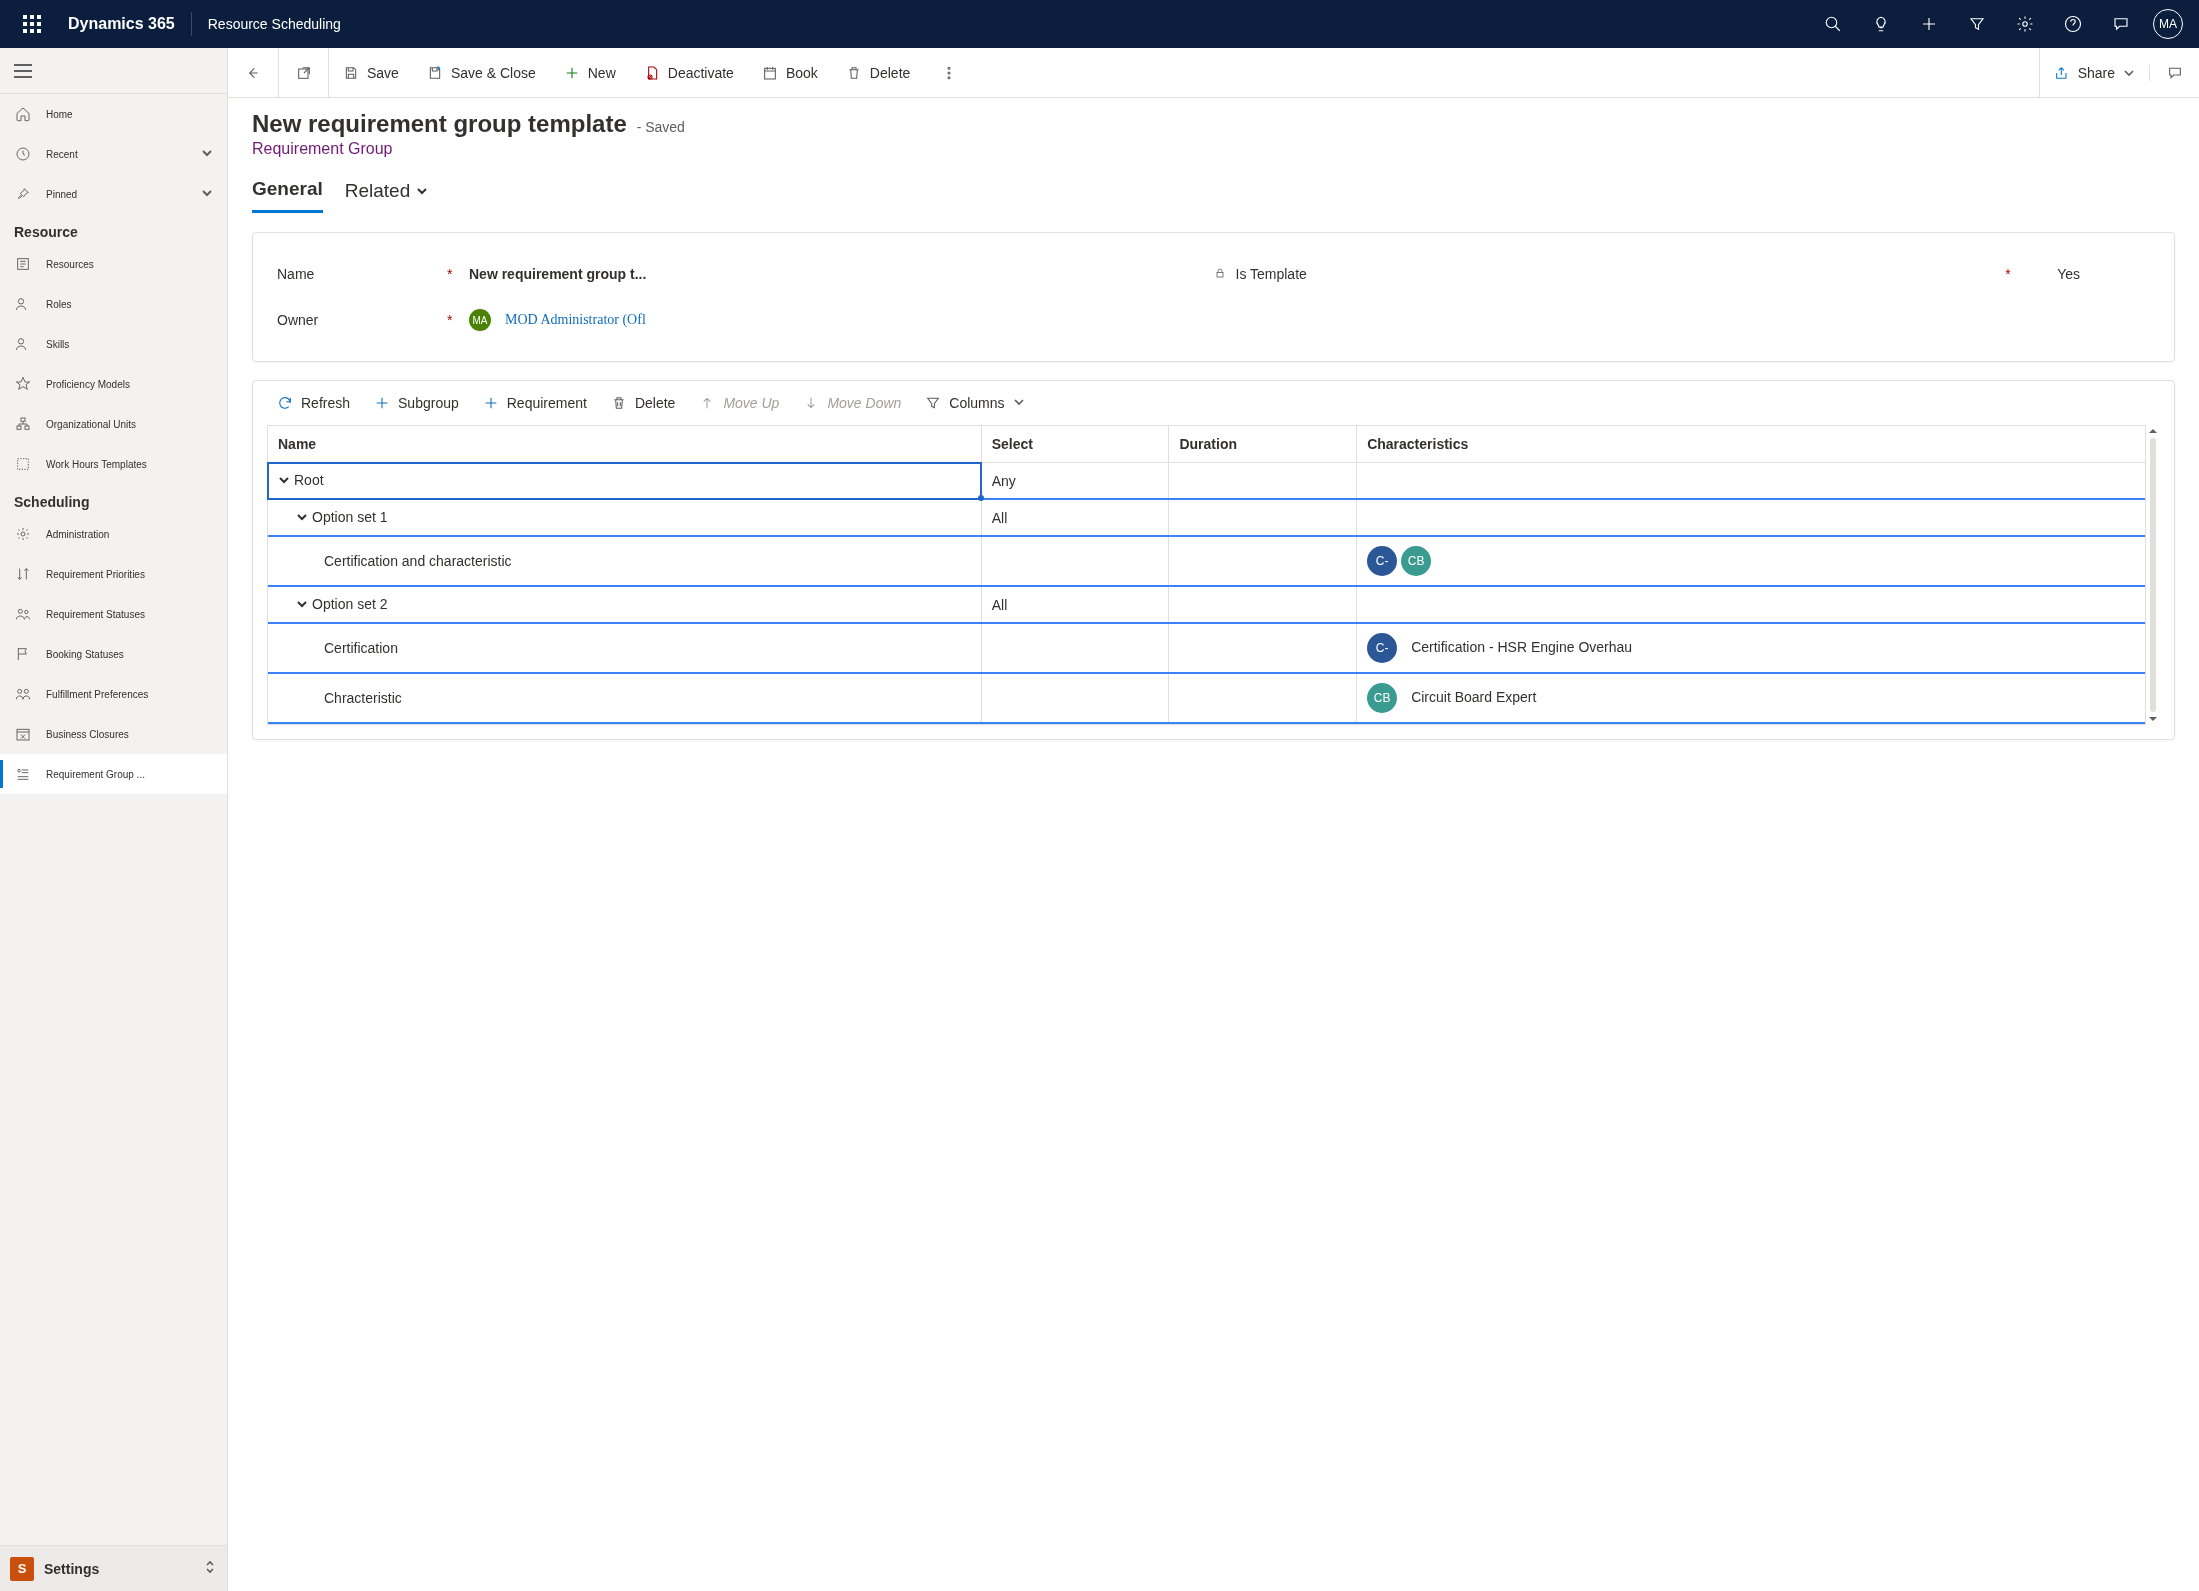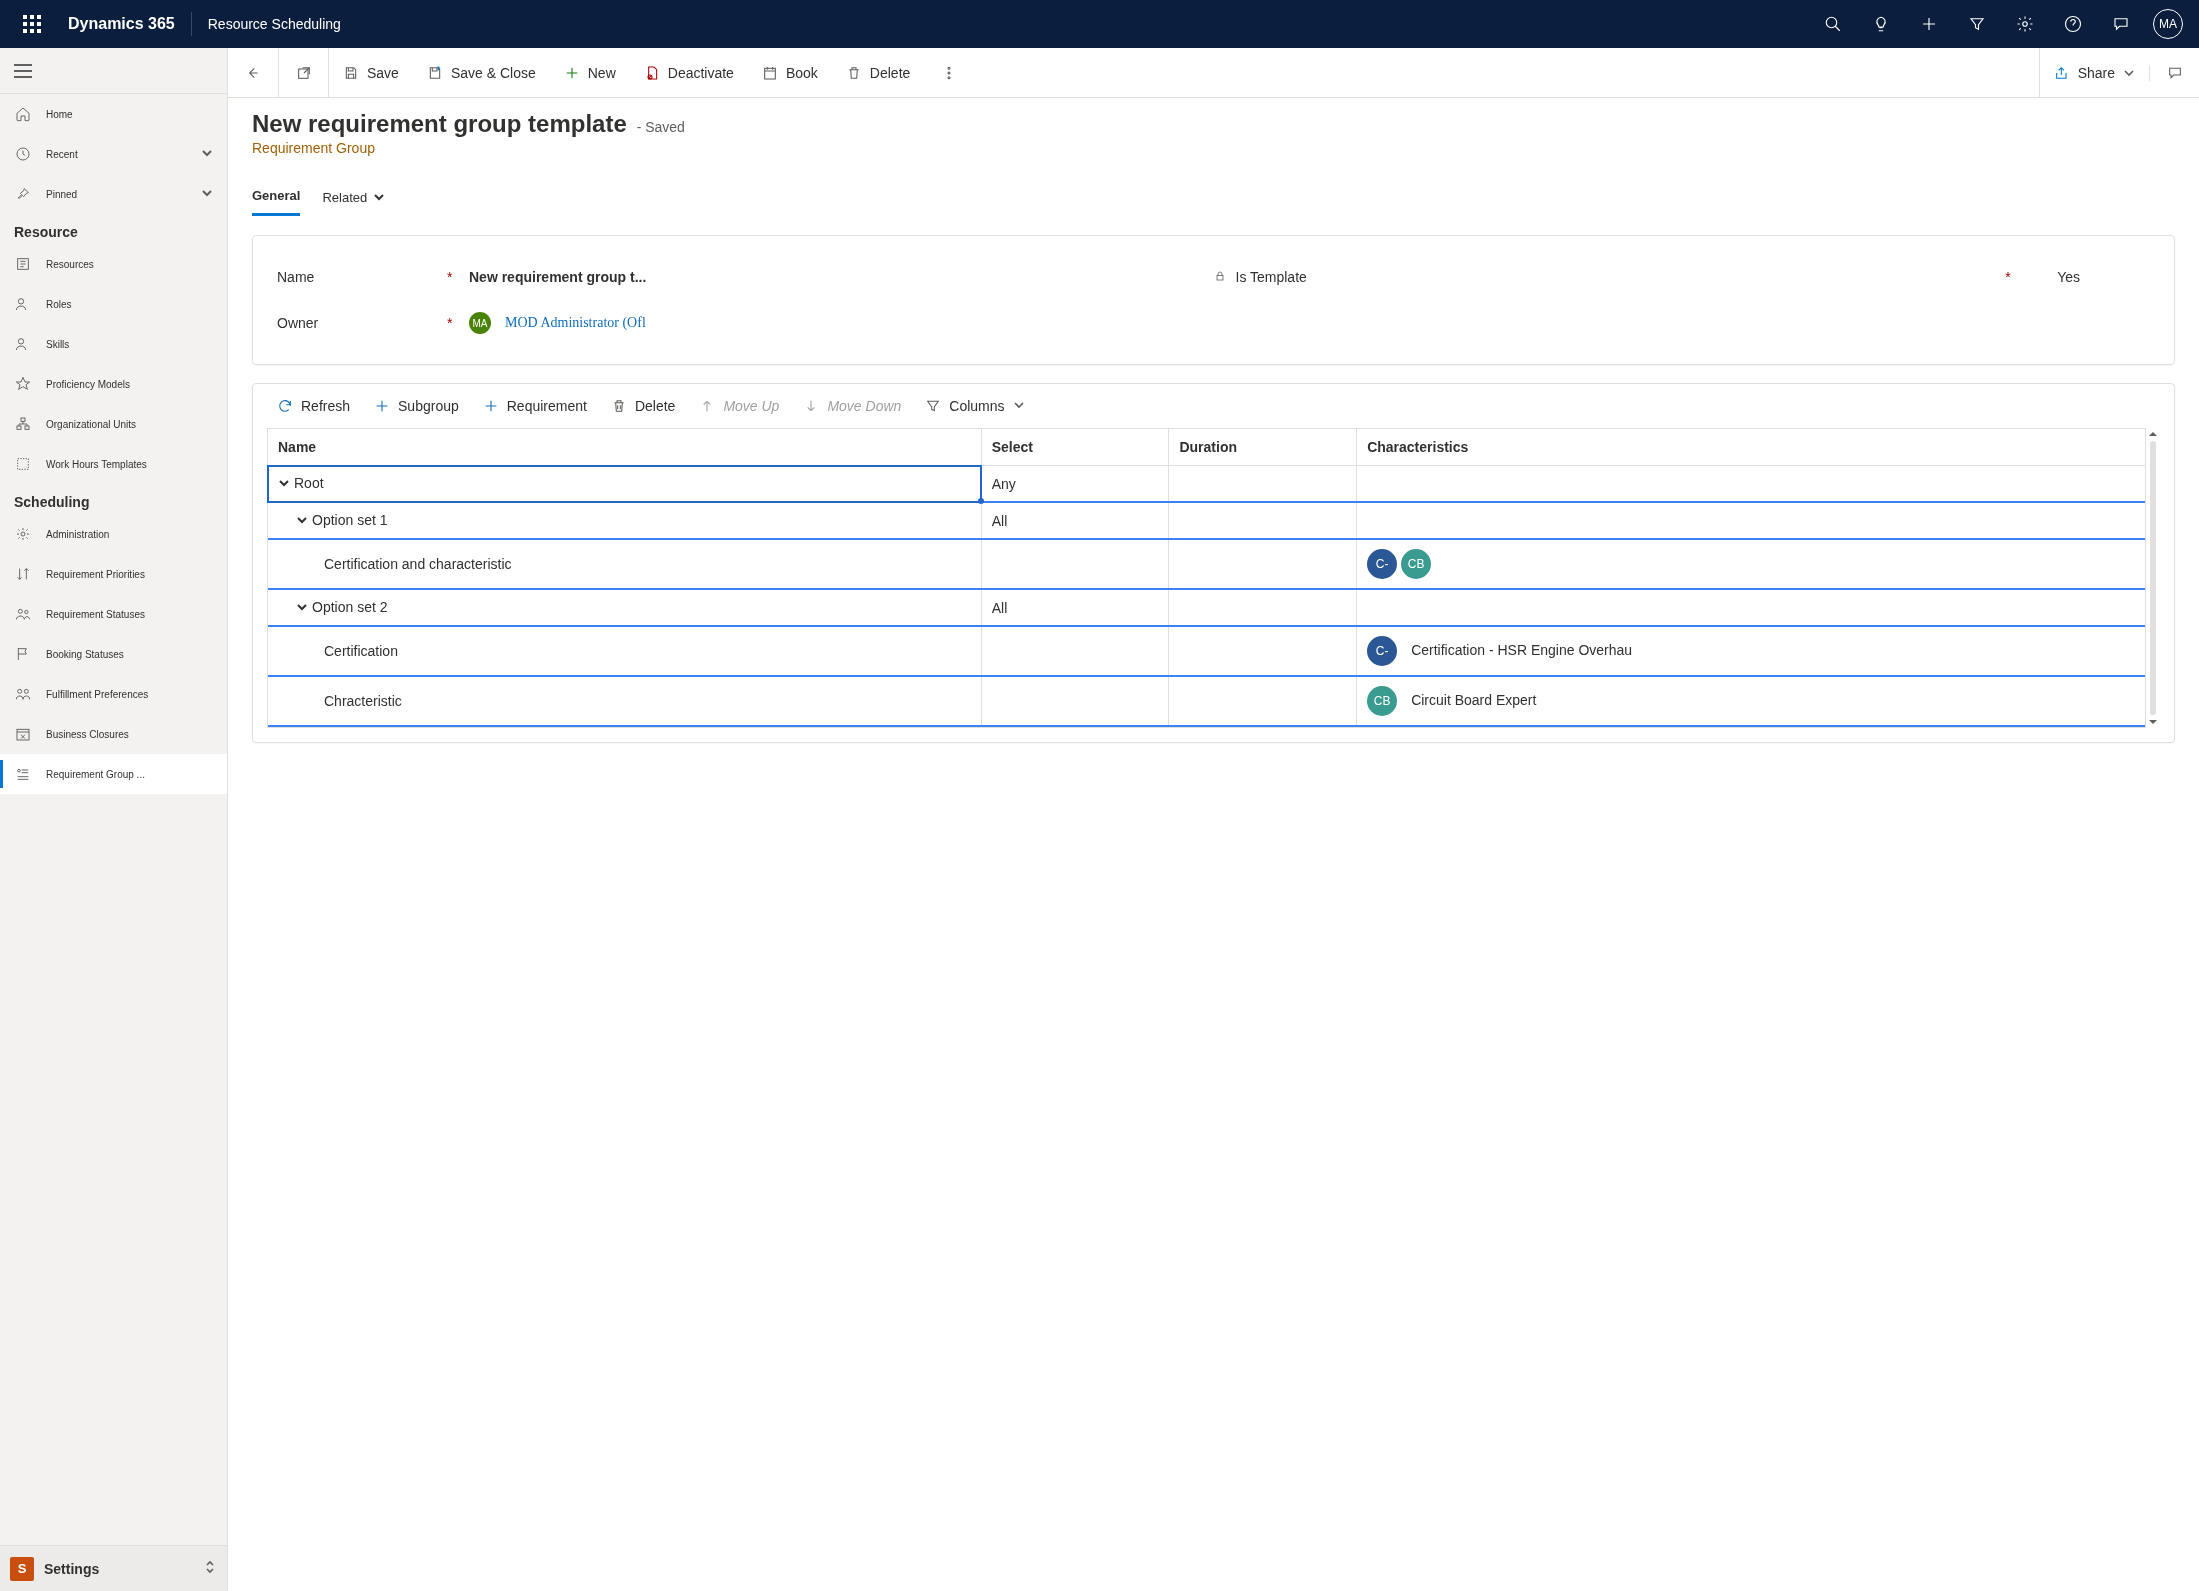--- a/index.html
+++ b/index.html
@@ -46,23 +46,23 @@
   .cmd-item.new svg { stroke:#107c10; }
   .cmd-item.deact svg { stroke:#a80000; }
   .cmd-spacer { flex:1; }
   .cmd-share { border-left:1px solid #e1dfdd; display:flex; align-items:center; gap:8px; padding:0 14px; height:100%;}
   .cmd-share svg { width:16px; height:16px; stroke:#0078d4; fill:none; stroke-width:1.6;}
 
   .content { flex:1; overflow:auto; padding: 4px 0 20px 0;}
   .header-row { padding: 8px 24px 0 24px;}
   .page-title { font-size:24px; font-weight:600; display:inline; }
   .title-suffix { font-size:14px; color:#605e5c; font-weight:400; margin-left:6px;}
-  .entity-name { font-size:14px; color:#a16207; padding-top:2px;}
+  .entity-name { font-size:16px; color:#701a75; padding-top:2px;}
   .tabs { display:flex; gap:22px; padding: 14px 24px 0 24px; border-bottom:1px solid #fff;}
-  .tab { padding:6px 0 10px; font-size:13px; cursor:pointer; display:flex; align-items:center; gap:6px;margin-top:12px;}
+  .tab { padding:6px 0 10px; font-size:19px; cursor:pointer; display:flex; align-items:center; gap:6px;}
   .tab.active { font-weight:600; border-bottom:3px solid #0078d4; }
   .tab svg { width:12px; height:12px; stroke:#323130; fill:none; stroke-width:2;}
 
   .card { margin: 18px 24px; border:1px solid #e1dfdd; border-radius:4px; padding: 18px 24px; box-shadow:0 1px 2px rgba(0,0,0,0.04);}
   .field-row { display:flex; align-items:center; min-height:46px;}
   .field-wrap { display:flex; flex:1; align-items:center; gap:10px; }
   .field-label { width:160px; color:#323130; font-size:14px;}
   .req-star { color:#a80000; width:12px;}
   .field-value { font-size:14px; color:#323130; font-weight:600; max-width:220px; white-space:nowrap; overflow:hidden; text-overflow:ellipsis;}
   .field-value.link { color:#0f6cbd; font-weight:400;font-family:Liberation Serif, serif;}

